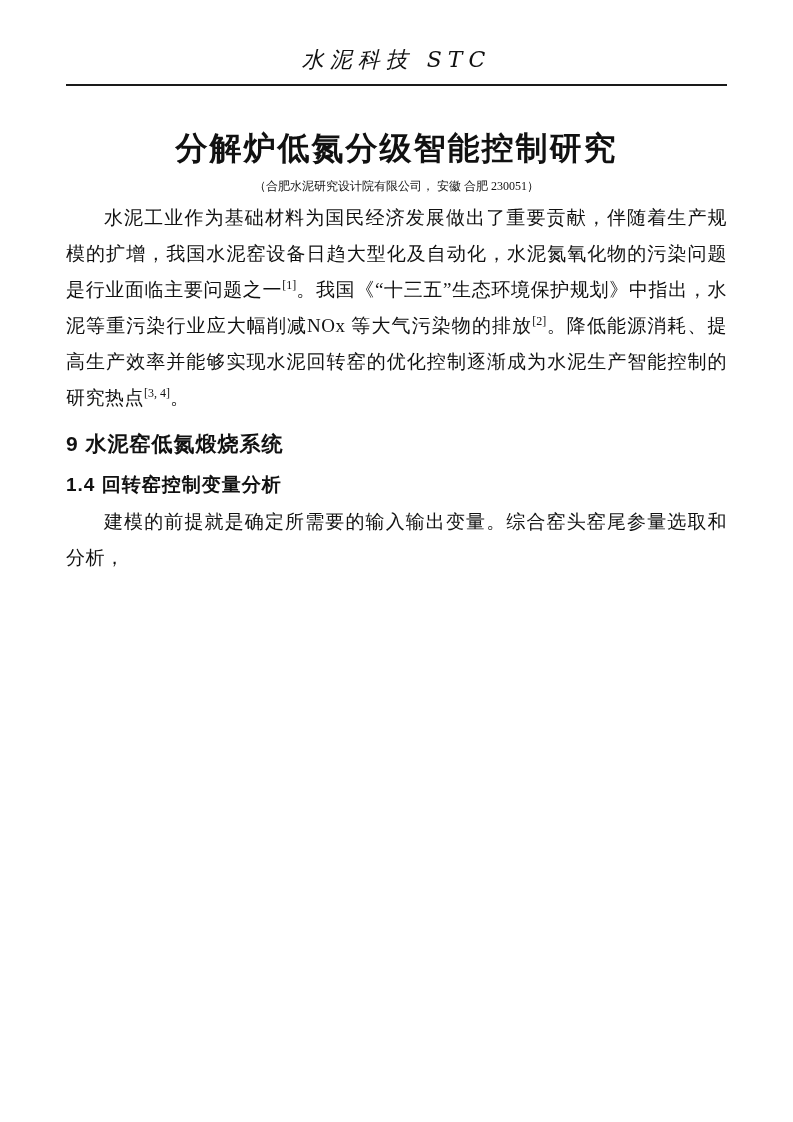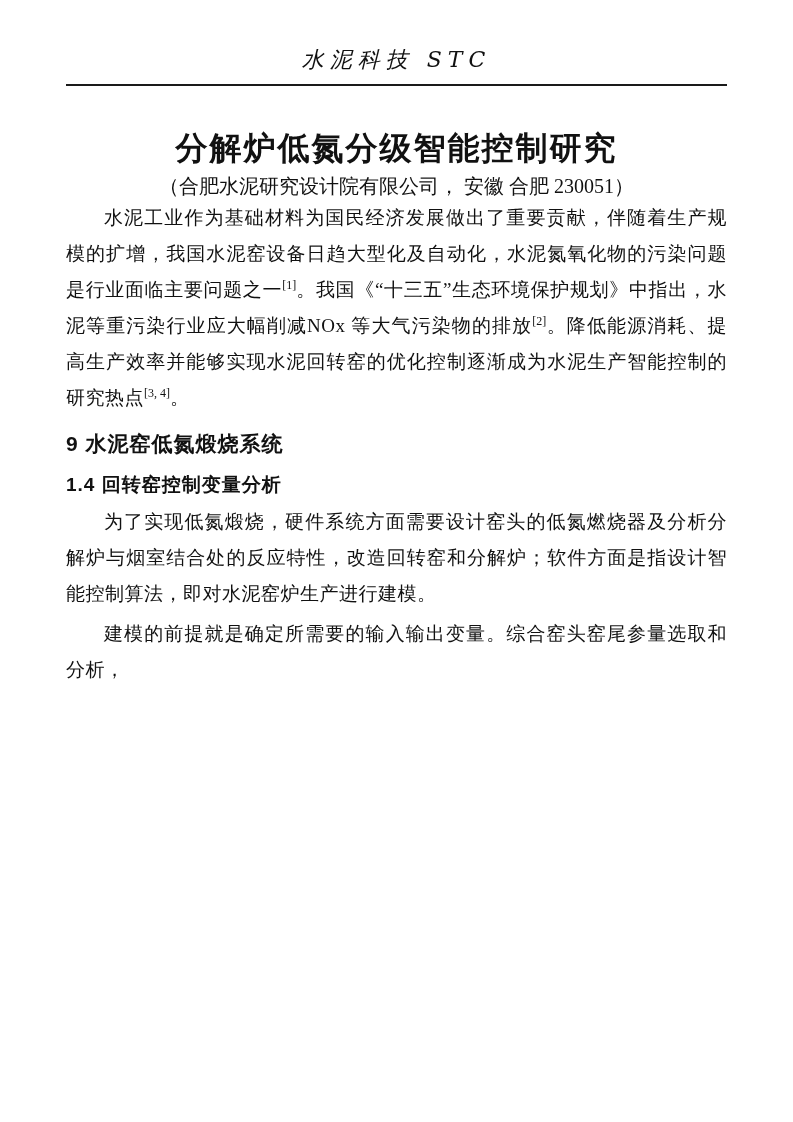--- a/index.html
+++ b/index.html
@@ -49,21 +49,21 @@
   }
   .author-name {
     margin-top: 22px;
     text-align: center;
     font-size: 18px;
     line-height: 26px;
   }
   .affiliation {
     margin-top: 4px;
     text-align: center;
-    font-size: 20px;
+    font-size: 12px;
     line-height: 28px;
   }
   
   .h-level1 {
     margin: 12px 0 6px 0;
     font-family: "Liberation Sans", "DejaVu Sans", sans-serif;
     font-weight: 700;
     font-size: 21px;
     line-height: 32px;
     letter-spacing: 1px;
@@ -135,21 +135,20 @@
     <div class="affiliation">（合肥水泥研究设计院有限公司， 安徽 合肥 230051）</div>
 
 
     <p class="para"><span>水泥工业作为基础材料为国民经济发展做出了重要贡献，伴随着生产规模的扩增，我国水泥窑设备日趋大型化及自动化，水泥氮氧化物的污染问题是行业面临主要问题之一</span><sup class="ref">[1]</sup><span>。我国《“十三五”生态环境保护规划》中指出，水泥等重污染行业应大幅削减NOx 等大气污染物的排放</span><sup class="ref">[2]</sup><span>。降低能源消耗、提高生产效率并能够实现水泥回转窑的优化控制逐渐成为水泥生产智能控制的研究热点</span><sup class="ref">[3, 4]</sup><span>。</span></p>
 
 
 
     <h2 class="h-level1">9 水泥窑低氮煅烧系统</h2>
     <h3 class="h-level2">1.4 回转窑控制变量分析</h3>
 
-    <p class="para">为了实现低氮煅烧，硬件系统方面需要设计窑头的低氮燃烧器及分析分解炉与烟室结合处的反应特性，改造回转窑和分解炉；软件方面是指设计智能控制算法，即对水泥窑炉生产进行建模。</p>
     <p class="para">建模的前提就是确定所需要的输入输出变量。综合窑头窑尾参量选取和分析，</p>
 
   </div>
 
   <div class="footer-rule"></div>
   <div class="page-number">1</div>
   <div class="issue-number">2021.No.1</div>
 </div>
 
 </body></html>

